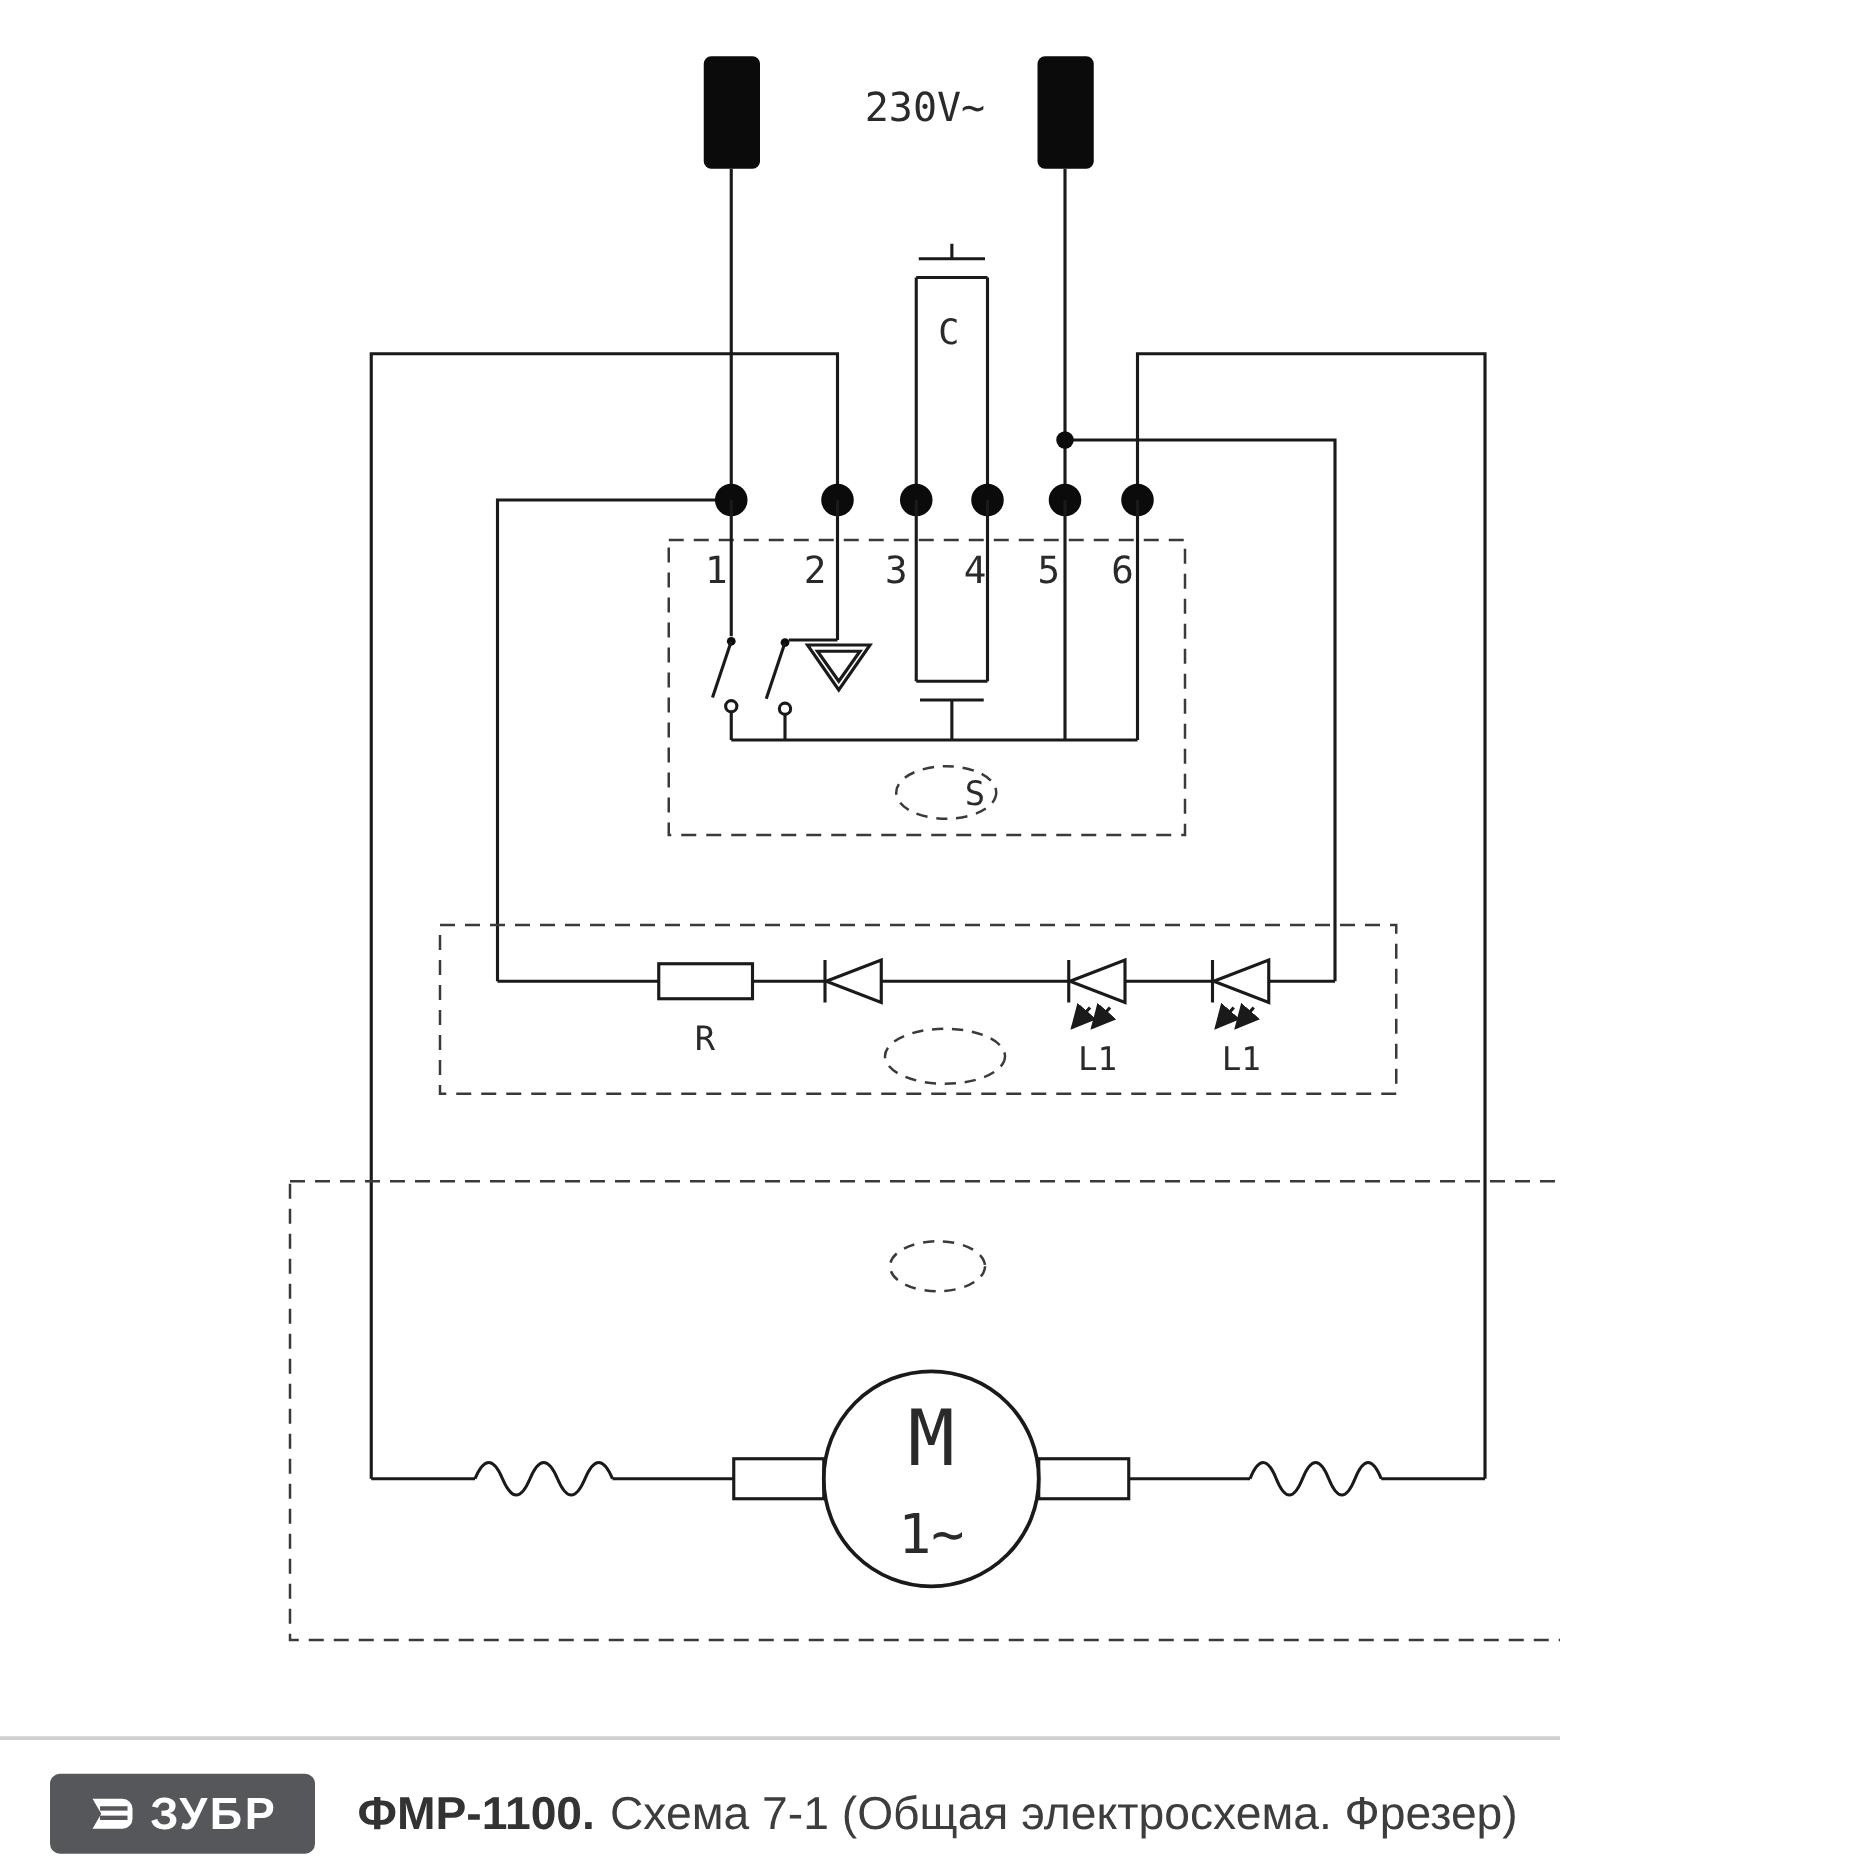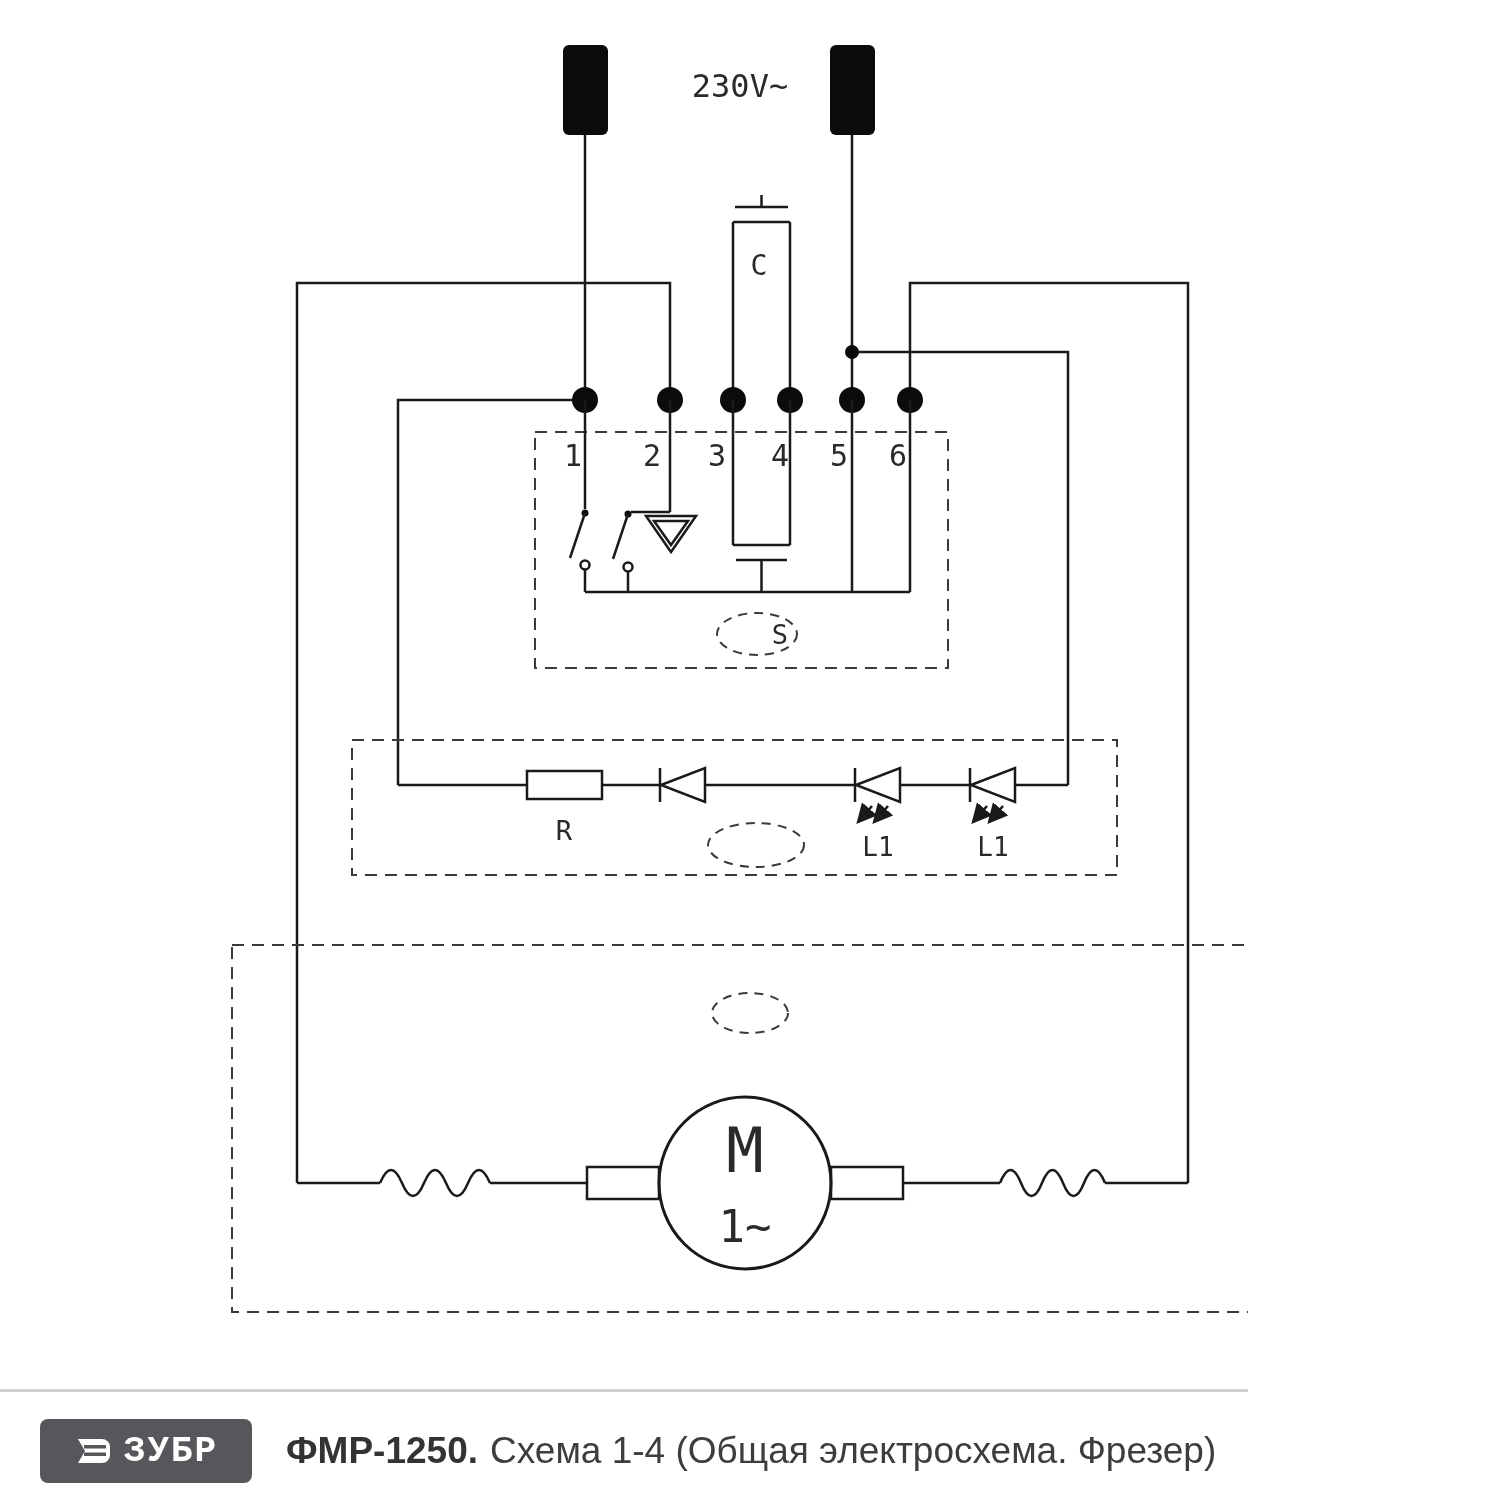--- a/index.html
+++ b/index.html
@@ -10,21 +10,21 @@
   .wire{stroke:#1a1a1a;stroke-width:2.5;fill:none;}
   .thick{stroke:#1a1a1a;stroke-width:3;fill:none;}
   .dashbox{stroke:#3a3a3a;stroke-width:2;fill:none;stroke-dasharray:12 8;}
   .dashell{stroke:#3a3a3a;stroke-width:2;fill:none;stroke-dasharray:9 7;}
   .comp{stroke:#1a1a1a;stroke-width:2.5;fill:none;}
   .fillblk{fill:#0b0b0b;stroke:none;}
   .footer-sep{position:absolute;left:0;top:1389px;width:1500px;height:3px;background:#cfcfcf;}
   .footer{position:absolute;left:0;top:1402px;width:1500px;height:98px;display:flex;align-items:center;}
   .brand{margin-left:40px;width:212px;height:64px;background:#56575a;border-radius:8px;
          display:flex;align-items:center;justify-content:center;gap:10px;}
-  .brand-text{color:#ffffff;font-family:Liberation Mono, monospace;font-weight:bold;
+  .brand-text{color:#ffffff;font-family:Liberation Sans, sans-serif;font-weight:bold;
               font-size:36px;letter-spacing:2px;}
   .title{margin-left:34px;font-family:"Liberation Sans",sans-serif;font-size:37px;color:#3d3d3d;}
   .title .model{font-weight:bold;margin-right:12px;color:#333333;}
 </style>
 </head>
 <body>
 
 <div class="stage">
 
   <svg class="schematic" width="1500" height="1390" viewBox="0 0 1500 1390">
@@ -180,17 +180,17 @@
   <div class="footer">
     <div class="brand">
       <svg width="40" height="32" viewBox="0 0 40 32">
         <path d="M4 4 h24 a8 8 0 0 1 8 8 v8 a8 8 0 0 1 -8 8 h-24 l7 -12 z" fill="#ffffff"></path>
         <rect x="10" y="10" width="22" height="3.5" fill="#56575a"></rect>
         <rect x="10" y="17.5" width="22" height="3.5" fill="#56575a"></rect>
       </svg>
       <span class="brand-text">ЗУБР</span>
     </div>
     <div class="title">
-      <span class="model">ФМР-1250.</span><span>Схема 1-4 (Общая электросхема. Фрезер)</span>
+      <span class="model">ФМР-1100.</span><span>Схема 7-1 (Общая электросхема. Фрезер)</span>
     </div>
   </div>
 
 </div>
 
 </body></html>

